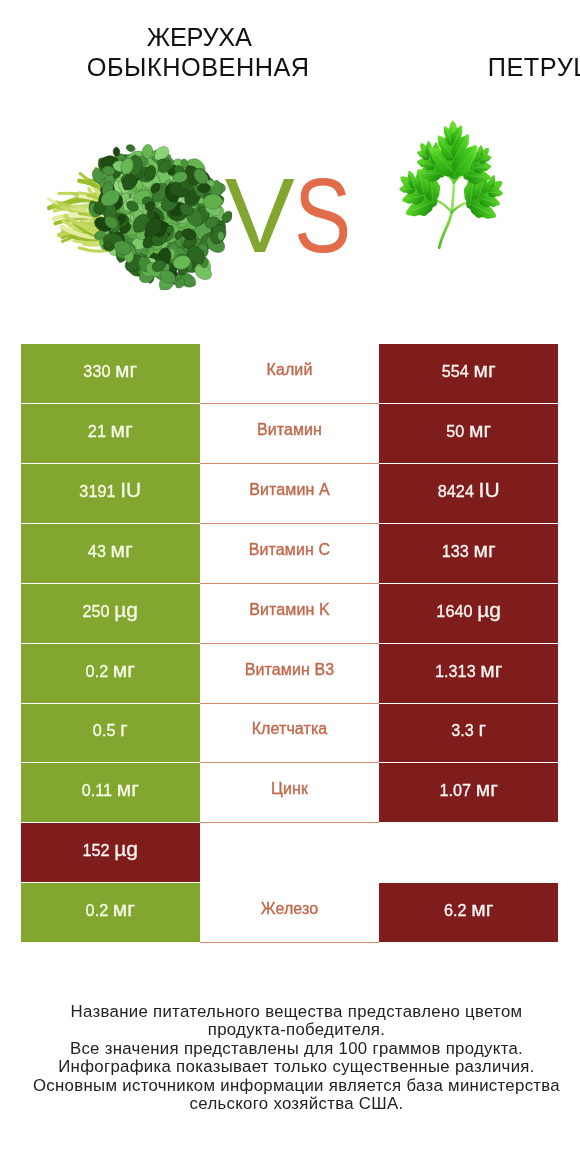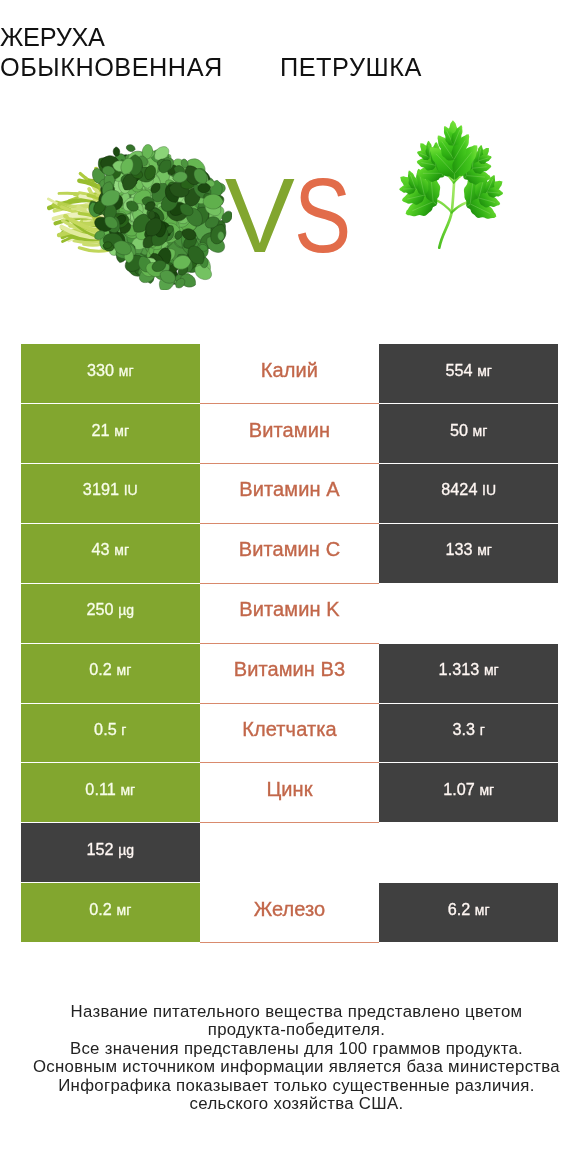--- a/index.html
+++ b/index.html
@@ -2,21 +2,21 @@
 <html><head>
 <meta charset="utf-8">
 <style>
   * { box-sizing: border-box; margin: 0; padding: 0; }
   html, body { width: 580px; height: 1174px; background: #ffffff; }
   body { font-family: "Liberation Sans", sans-serif; }
   .page { position: relative; width: 580px; height: 1174px; overflow: hidden; background: #fff; }
 
   
   .title-line {
-    position: absolute; text-align: left; white-space: nowrap;
+    position: absolute; text-align: right; white-space: nowrap;
     font-size: 25.3px; line-height: 25.3px; color: #111; font-weight: 400;
   }
   .tl1 { left: 0px;   top: 25.3px; width: 251.5px; letter-spacing: -0.28px; }
   .tl2 { left: 0px;   top: 55.1px; width: 309.6px; letter-spacing: 0.50px; }
   .tr1 { left: 280px; top: 55.1px; width: 349.6px; letter-spacing: 0.52px; }
 
   
   .vs { position: absolute; left: 0; top: 0; width: 580px; height: 300px; }
   .vs span { position: absolute; font-family: "Liberation Sans", sans-serif;
              line-height: 1; display: block; }
@@ -30,25 +30,25 @@
   .prod-left  { left: 46.6px;  top: 143.6px; width: 185px; height: 146px; }
   .prod-right { left: 398.9px; top: 119.9px; width: 104px; height: 129px; }
 
   
   .table { position: absolute; left: 21px; top: 344.3px; width: 537px; }
   .row { display: flex; height: 59.88px; }
   .cell { display: flex; align-items: center; justify-content: center; height: 58.88px; padding-bottom: 7px; }
   .cl { width: 178.6px; background: #82a62f; color: #f8fde9; -webkit-text-stroke: 0.3px #f8fde9; }
   .cm { width: 179.8px; background: #ffffff; color: #c2674a;
         border-bottom: 1px solid #d98b6e; height: 59.88px; padding-bottom: 7px;
-        font-weight: 400; font-size: 20px; letter-spacing: 0.1px;
+        font-weight: 400; font-size: 16.0px; letter-spacing: 0.1px;
         -webkit-text-stroke: 0.35px #c2674a; }
-  .cr { width: 178.6px; background: #404040; color: #fff7f3; -webkit-text-stroke: 0.3px #fff7f3; }
+  .cr { width: 178.6px; background: #7f1d1d; color: #fff7f3; -webkit-text-stroke: 0.3px #fff7f3; }
   .val { font-size: 16.2px; font-weight: 400; white-space: nowrap; letter-spacing: 0.05px; }
-  .val .u { font-size: 14px; }
+  .val .u { font-size: 21px; }
 
   
   .footer { position: absolute; left: 0; top: 1003.0px; width: 580px; text-align: center;
             font-size: 16.8px; line-height: 18.4px; color: #222; letter-spacing: 0.31px; padding-left: 13px; }
 </style>
 </head>
 <body>
 
 <div class="page">
 
@@ -1156,20 +1156,23 @@
           <span class="val">133 <span class="u">мг</span></span>
         </div>
       </div>
       <div class="row">
         <div class="cell cl">
           <span class="val">250 <span class="u">µg</span></span>
         </div>
         <div class="cell cm">
           <span>Витамин K</span>
         </div>
+        <div class="cell cr">
+          <span class="val">1640 <span class="u">µg</span></span>
+        </div>
       </div>
       <div class="row">
         <div class="cell cl">
           <span class="val">0.2 <span class="u">мг</span></span>
         </div>
         <div class="cell cm">
           <span>Витамин B3</span>
         </div>
         <div class="cell cr">
           <span class="val">1.313 <span class="u">мг</span></span>
@@ -1212,17 +1215,17 @@
         <div class="cell cr">
           <span class="val">6.2 <span class="u">мг</span></span>
         </div>
       </div>
     </div>
 
   <div class="footer">
       <div>Название питательного вещества представлено цветом</div>
       <div>продукта-победителя.</div>
       <div>Все значения представлены для 100 граммов продукта.</div>
+      <div>Инфографика показывает только существенные различия.</div>
       <div>Основным источником информации является база министерства</div>
-      <div>Инфографика показывает только существенные различия.</div>
       <div>сельского хозяйства США.</div>
     </div>
 </div>
 
 </body></html>

